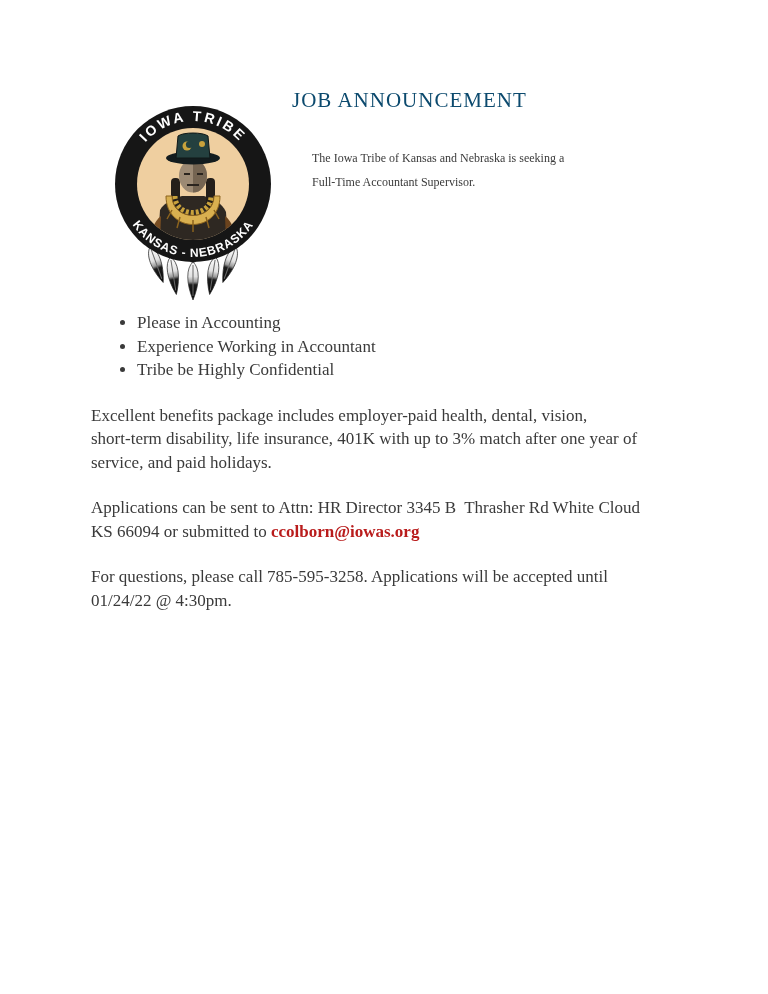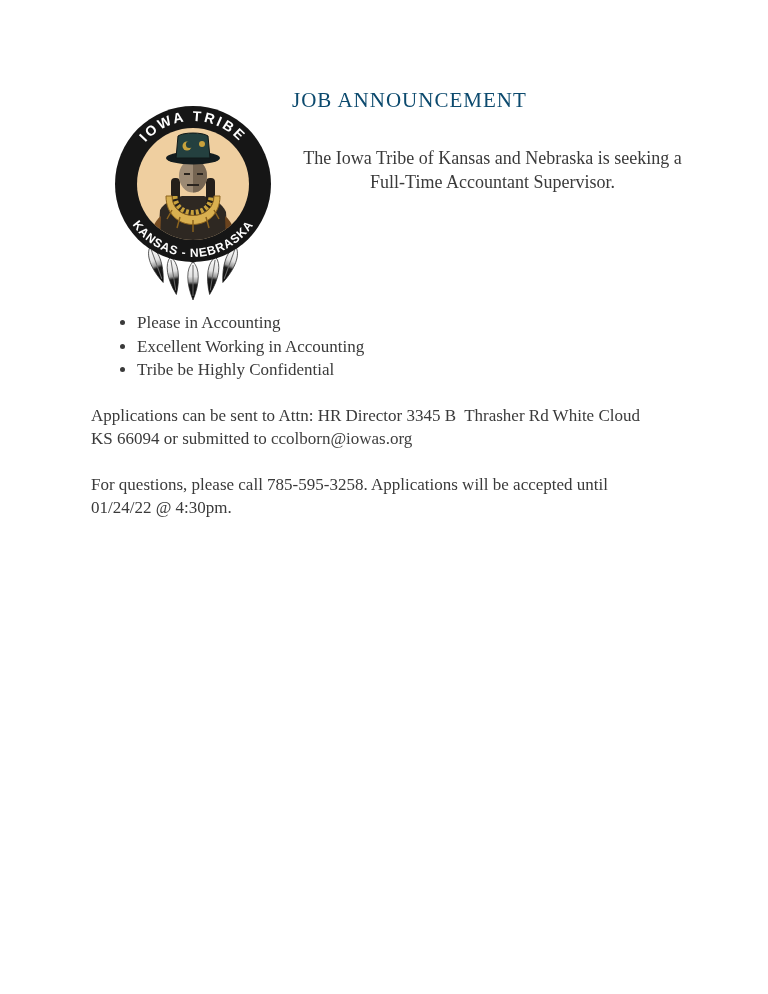--- a/index.html
+++ b/index.html
@@ -27,26 +27,25 @@
     font-size:21px;
     font-weight:400;
     letter-spacing:1px;
     line-height:28px;
     color:#0c4a6e;
     white-space:pre-wrap;
   }
   p{margin:0;white-space:pre-wrap;}
   .intro{
     position:absolute;
-    left:300px;
+    left:312px;
     top:147px;
     width:385px;
-    font-size:18px;
+    font-size:12px;
     line-height:23.5px;
-    text-align:center;
   }
   .hours{
     position:absolute;
     left:300px;
     top:217px;
     width:385px;
     font-size:17px;
     line-height:23.5px;
   }
   .content{
@@ -58,23 +57,24 @@
     line-height:23.5px;
   }
   .content .para{margin-top:22px;}
   ul.quals{
     margin:0;
     padding-left:46px;
     list-style:disc;
   }
   ul.quals li{line-height:23.5px;}
   a.email{
-    color:#404040;
+    color:#b91c1c;
     text-decoration:none;
     cursor:pointer;
+    font-weight:bold;
   }
 </style>
 </head>
 <body>
 
 <div class="page">
 
   <div class="logo">
     <svg viewBox="0 0 190 200" width="190" height="200">
       <defs>
@@ -137,22 +137,25 @@
     </svg>
   </div>
 
   <h1 class="title">JOB ANNOUNCEMENT</h1>
   <p class="intro">The Iowa Tribe of Kansas and Nebraska is seeking a
 Full-Time Accountant Supervisor.</p>
 
   <div class="content">
     <ul class="quals">
       <li>Please in Accounting</li>
-      <li>Excellent Working in Accounting</li>
+      <li>Experience Working in Accountant</li>
       <li>Tribe be Highly Confidential</li>
     </ul>
+    <p class="para">Excellent benefits package includes employer-paid health, dental, vision,
+short-term disability, life insurance, 401K with up to 3% match after one year of
+service, and paid holidays.</p>
     <p class="para"><span>Applications can be sent to Attn: HR Director 3345 B  Thrasher Rd White Cloud
 KS 66094 or submitted to </span><a class="email" href="#">ccolborn@iowas.org</a></p>
     <p class="para">For questions, please call 785-595-3258. Applications will be accepted until
 01/24/22 @ 4:30pm.</p>
   </div>
 
 </div>
 
 </body></html>

